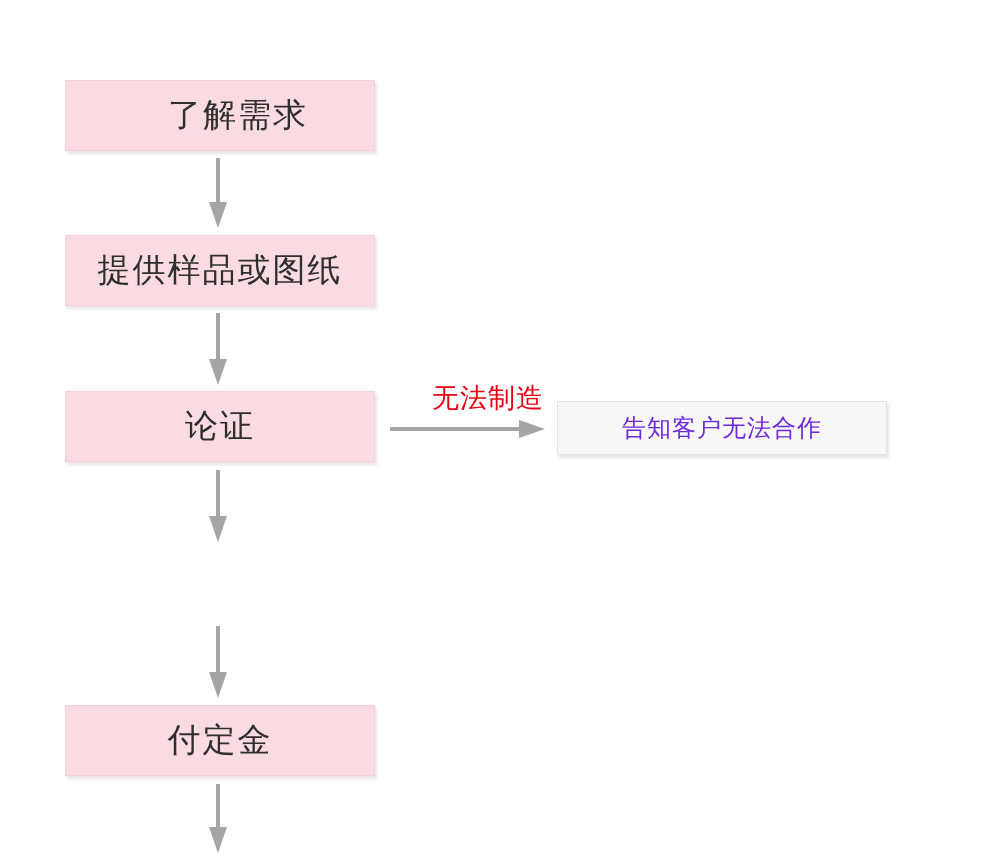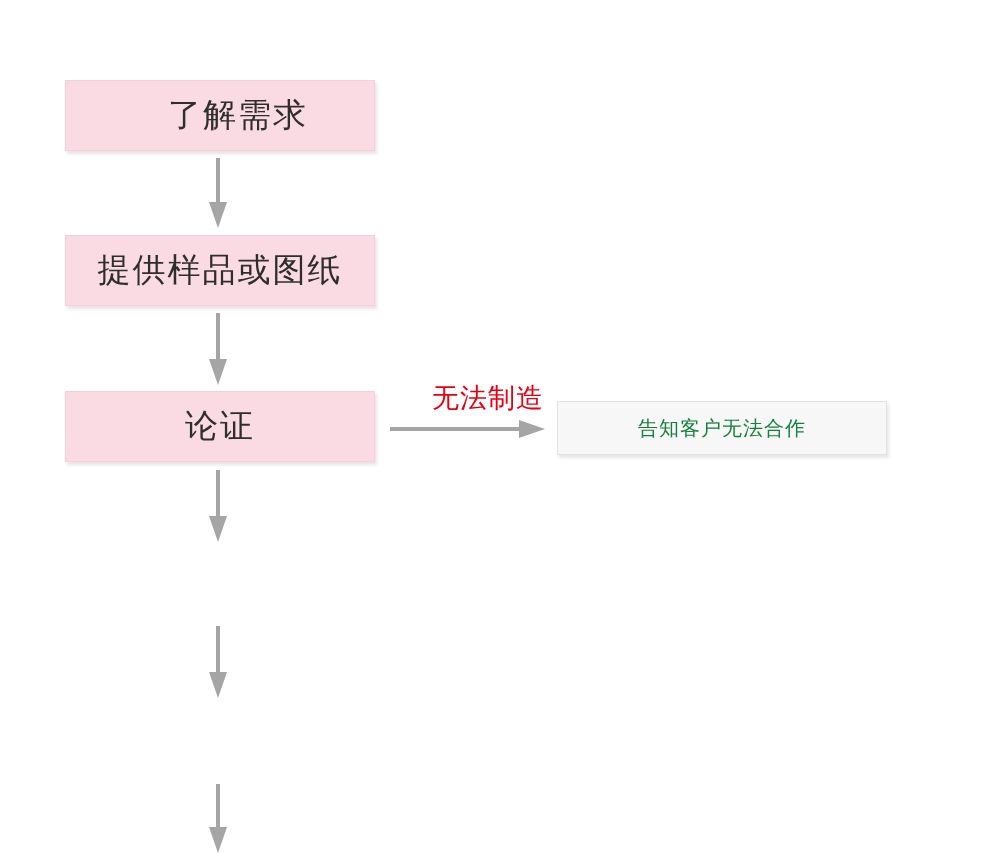--- a/index.html
+++ b/index.html
@@ -36,22 +36,22 @@
     letter-spacing: 2px;
   }
   .node.gray {
     left: 557px;
     top: 401px;
     width: 330px;
     height: 54px;
     background: #f7f7f7;
     border: 1px solid #e2e2e2;
     box-shadow: 2px 3px 3px rgba(175, 175, 175, 0.30);
-    color: #15803d;
-    font-size: 20px;
+    color: #6d28d9;
+    font-size: 24px;
     letter-spacing: 1px;
   }
   .n1 { top: 80px; padding-left: 36px; }
   .n2 { top: 235px; }
   .n3 { top: 391px; }
   .n4 { top: 548px; }
   .n5 { top: 705px; }
 
   
   .varrow {
@@ -134,20 +134,23 @@
 
   <div class="node pink n3">
     <span>论证</span>
   </div>
 
   <div class="node pink n2">
     <span>提供样品或图纸</span>
   </div>
 
 
+  <div class="node pink n5">
+    <span>付定金</span>
+  </div>
 
   <div class="node gray">
     <span>告知客户无法合作</span>
   </div>
 
   <div class="varrow va1">
     <div class="shaft"></div>
     <div class="head"></div>
   </div>
   <div class="varrow va2">

